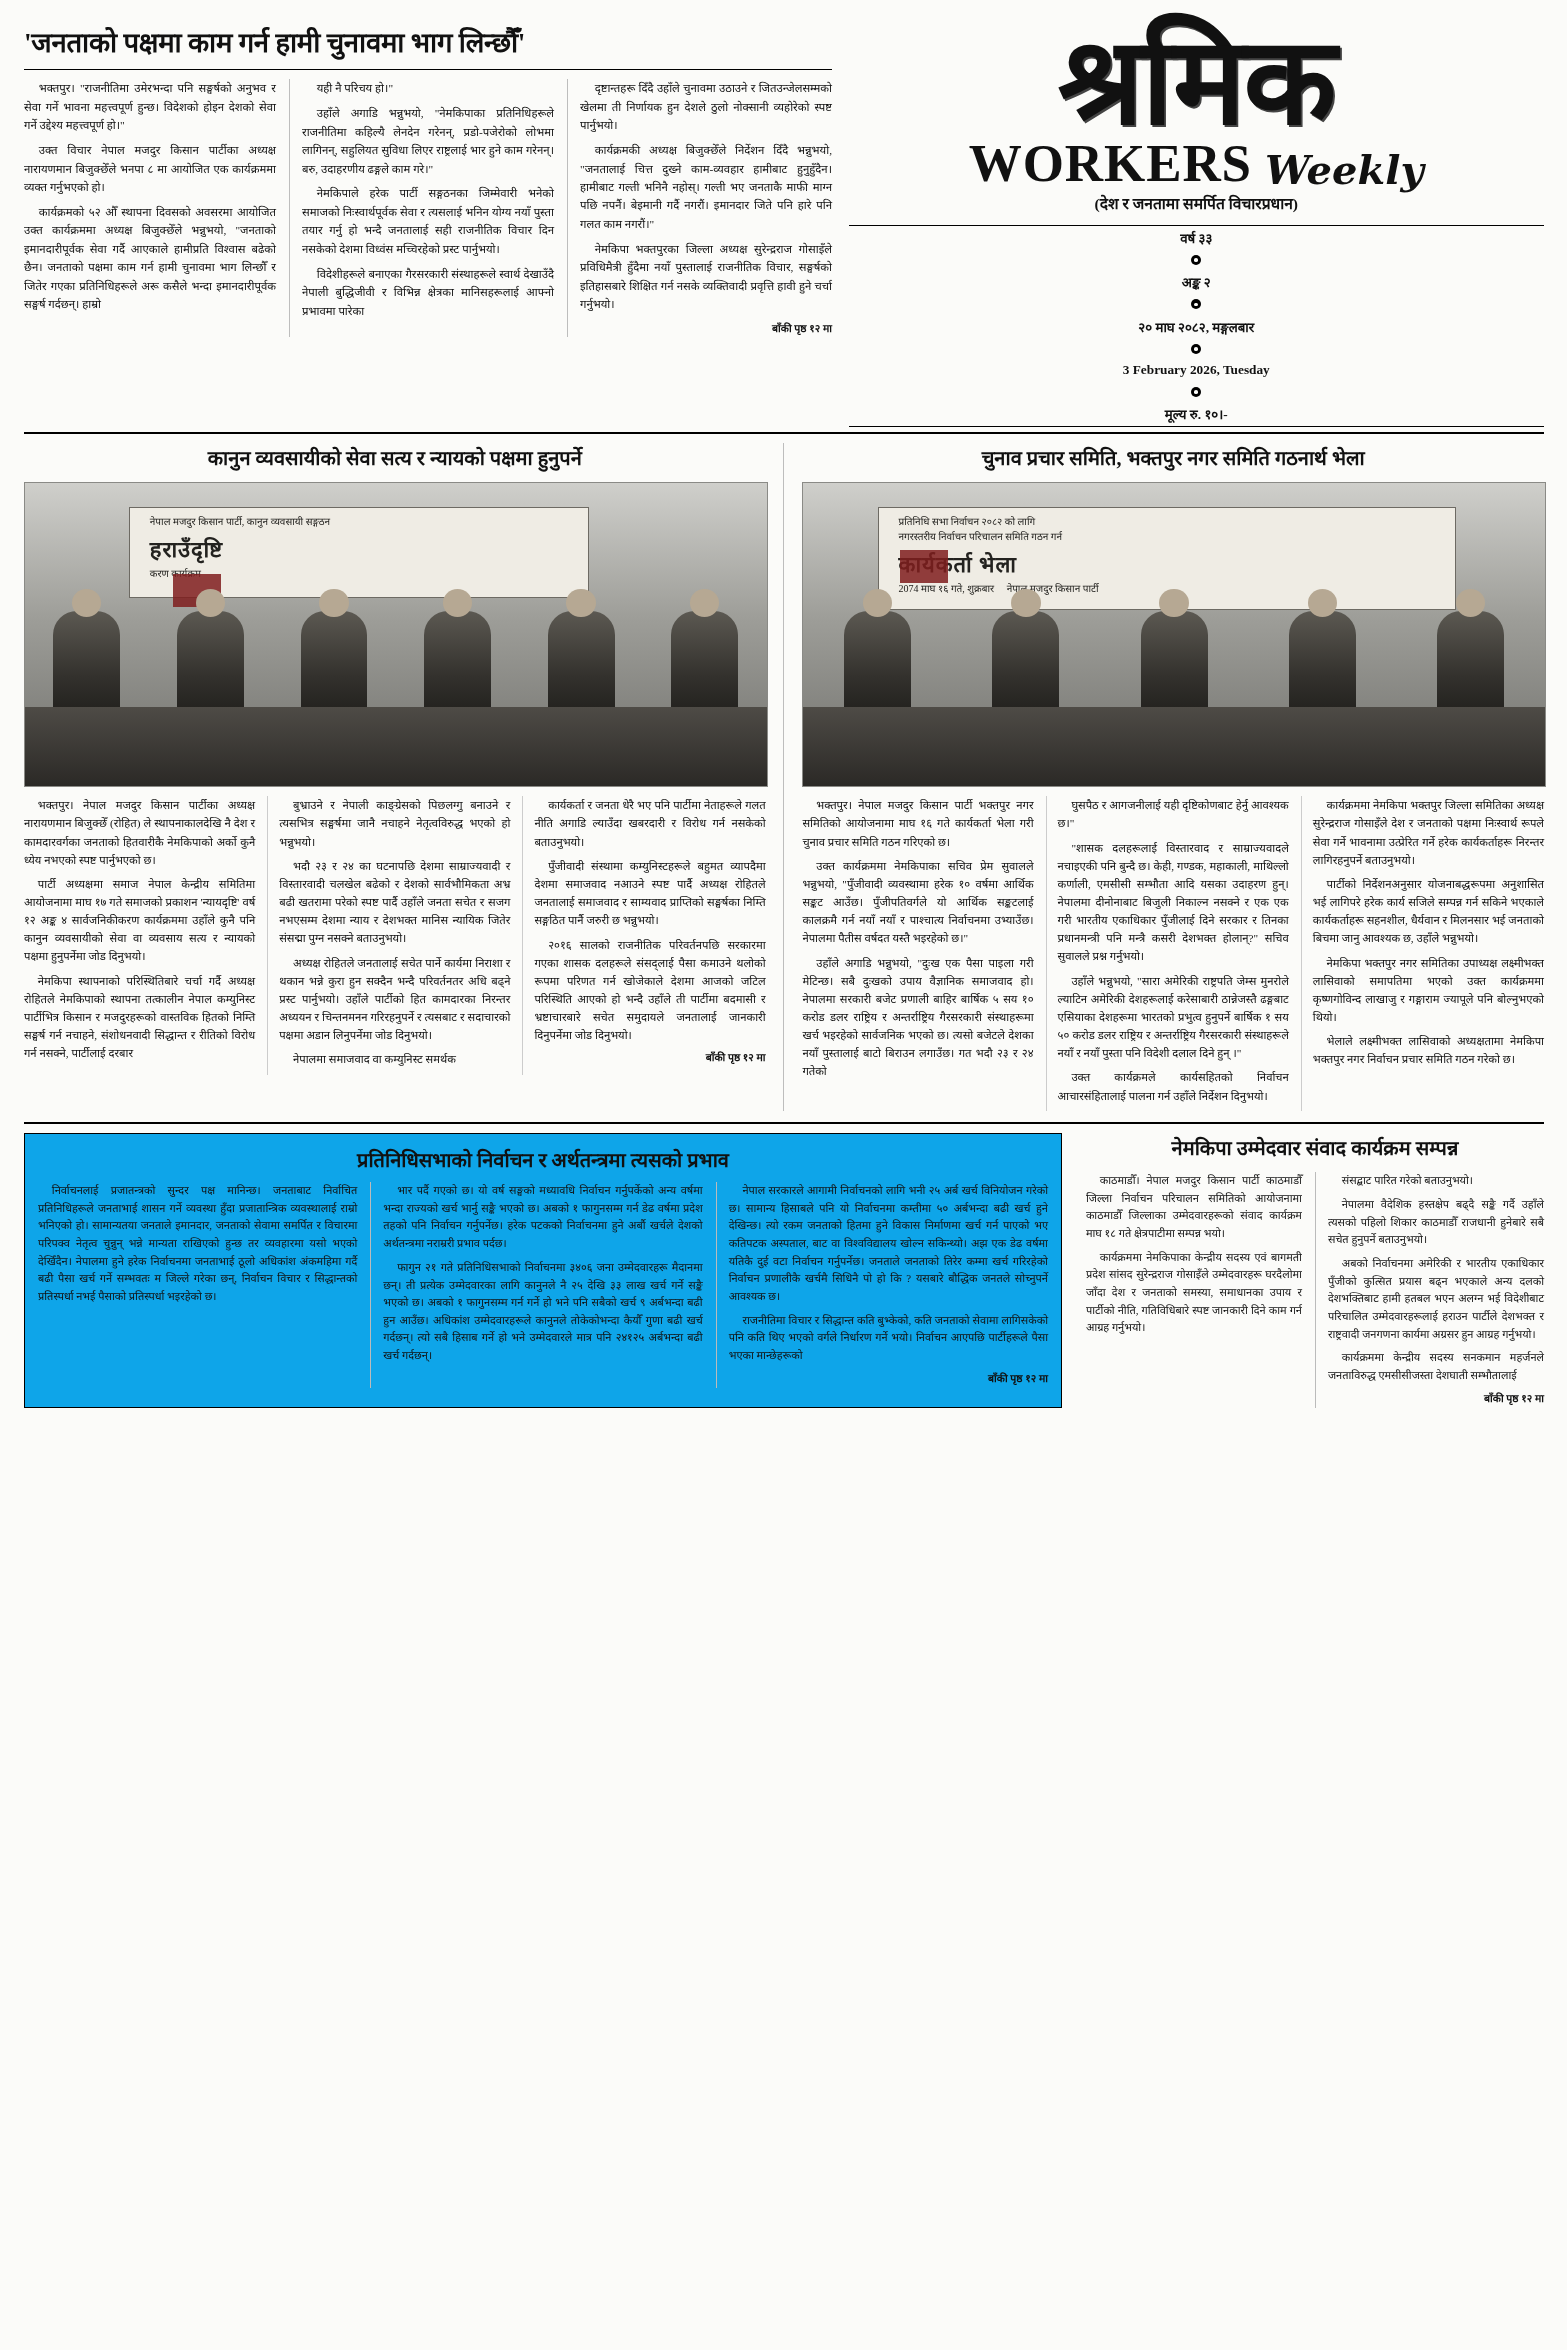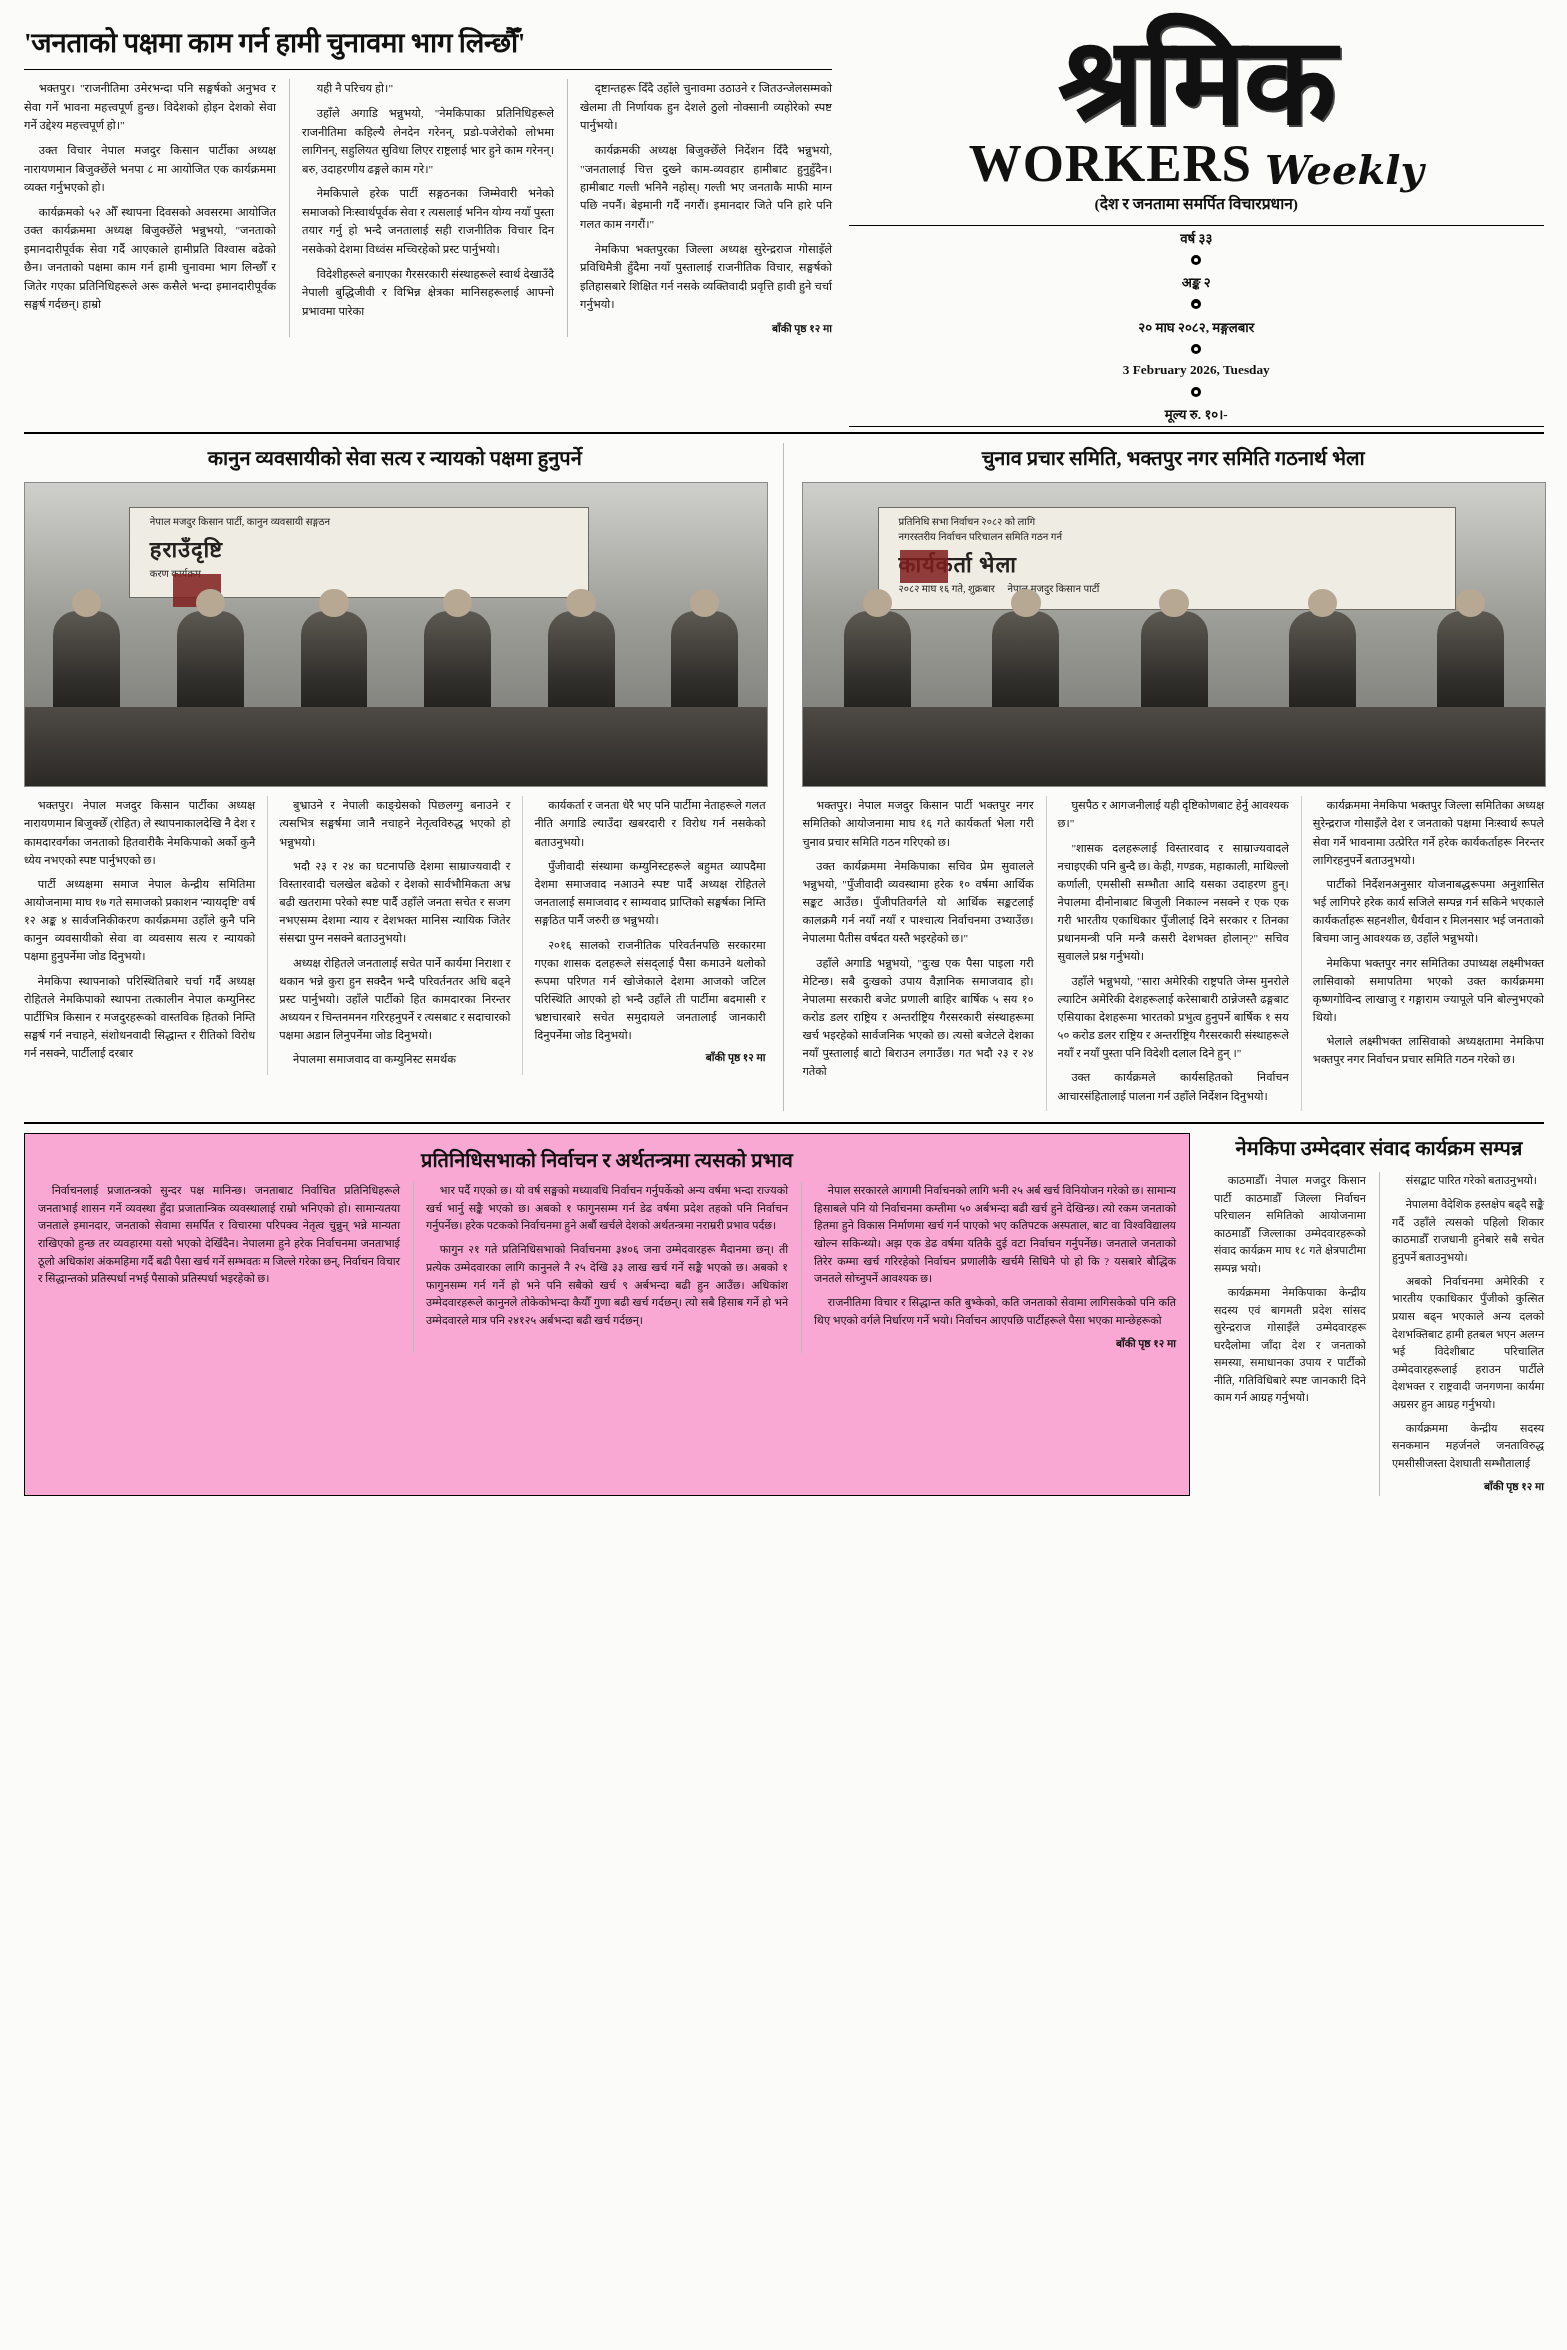--- a/index.html
+++ b/index.html
@@ -243,23 +243,23 @@
   .mid-body p { margin: 0 0 6.4px 0; text-indent: 13.8px; }
   
   .bottom {
     display: flex;
     gap: 18.4px;
     margin-top: 11px;
     border-top: 2.8px double #000;
     padding-top: 9.2px;
   }
   .bottom-left {
-    width: 1166px;
+    width: 1038px;
     border: 1.8px solid #000;
-    background: #f9a8d4;
+    background: #0ea5e9;
     box-sizing: border-box;
     padding: 11px 13px 7px 13px;
   }
   .bottom-left .sec-headline { margin-bottom: 9.2px; }
   .bottom-right {
     flex: 1;
     box-sizing: border-box;
     padding-left: 5.5px;
   }
   .b3 {
@@ -376,21 +376,21 @@
       </div>
     </div>
 
     <div class="mid-col">
       <div class="sec-headline">चुनाव प्रचार समिति, भक्तपुर नगर समिति गठनार्थ भेला</div>
       <div class="photo">
         <div class="banner" style="left:10%;width:78%;height:34%;">
           <span>प्रतिनिधि सभा निर्वाचन २०८२ को लागि</span><br>
           <span>नगरस्तरीय निर्वाचन परिचालन समिति गठन गर्न</span>
           <span class="big">कार्यकर्ता भेला</span>
-          <span>२०८२ माघ १६ गते, शुक्रबार</span>
+          <span>2074 माघ १६ गते, शुक्रबार</span>
           &nbsp;&nbsp;&nbsp;
           <span>नेपाल मजदुर किसान पार्टी</span>
         </div>
         <div class="flag" style="left:13%;top:22%;"></div>
         <div class="figs">
           <div class="fig"></div>
           <div class="fig"></div>
           <div class="fig"></div>
           <div class="fig"></div>
           <div class="fig"></div>

